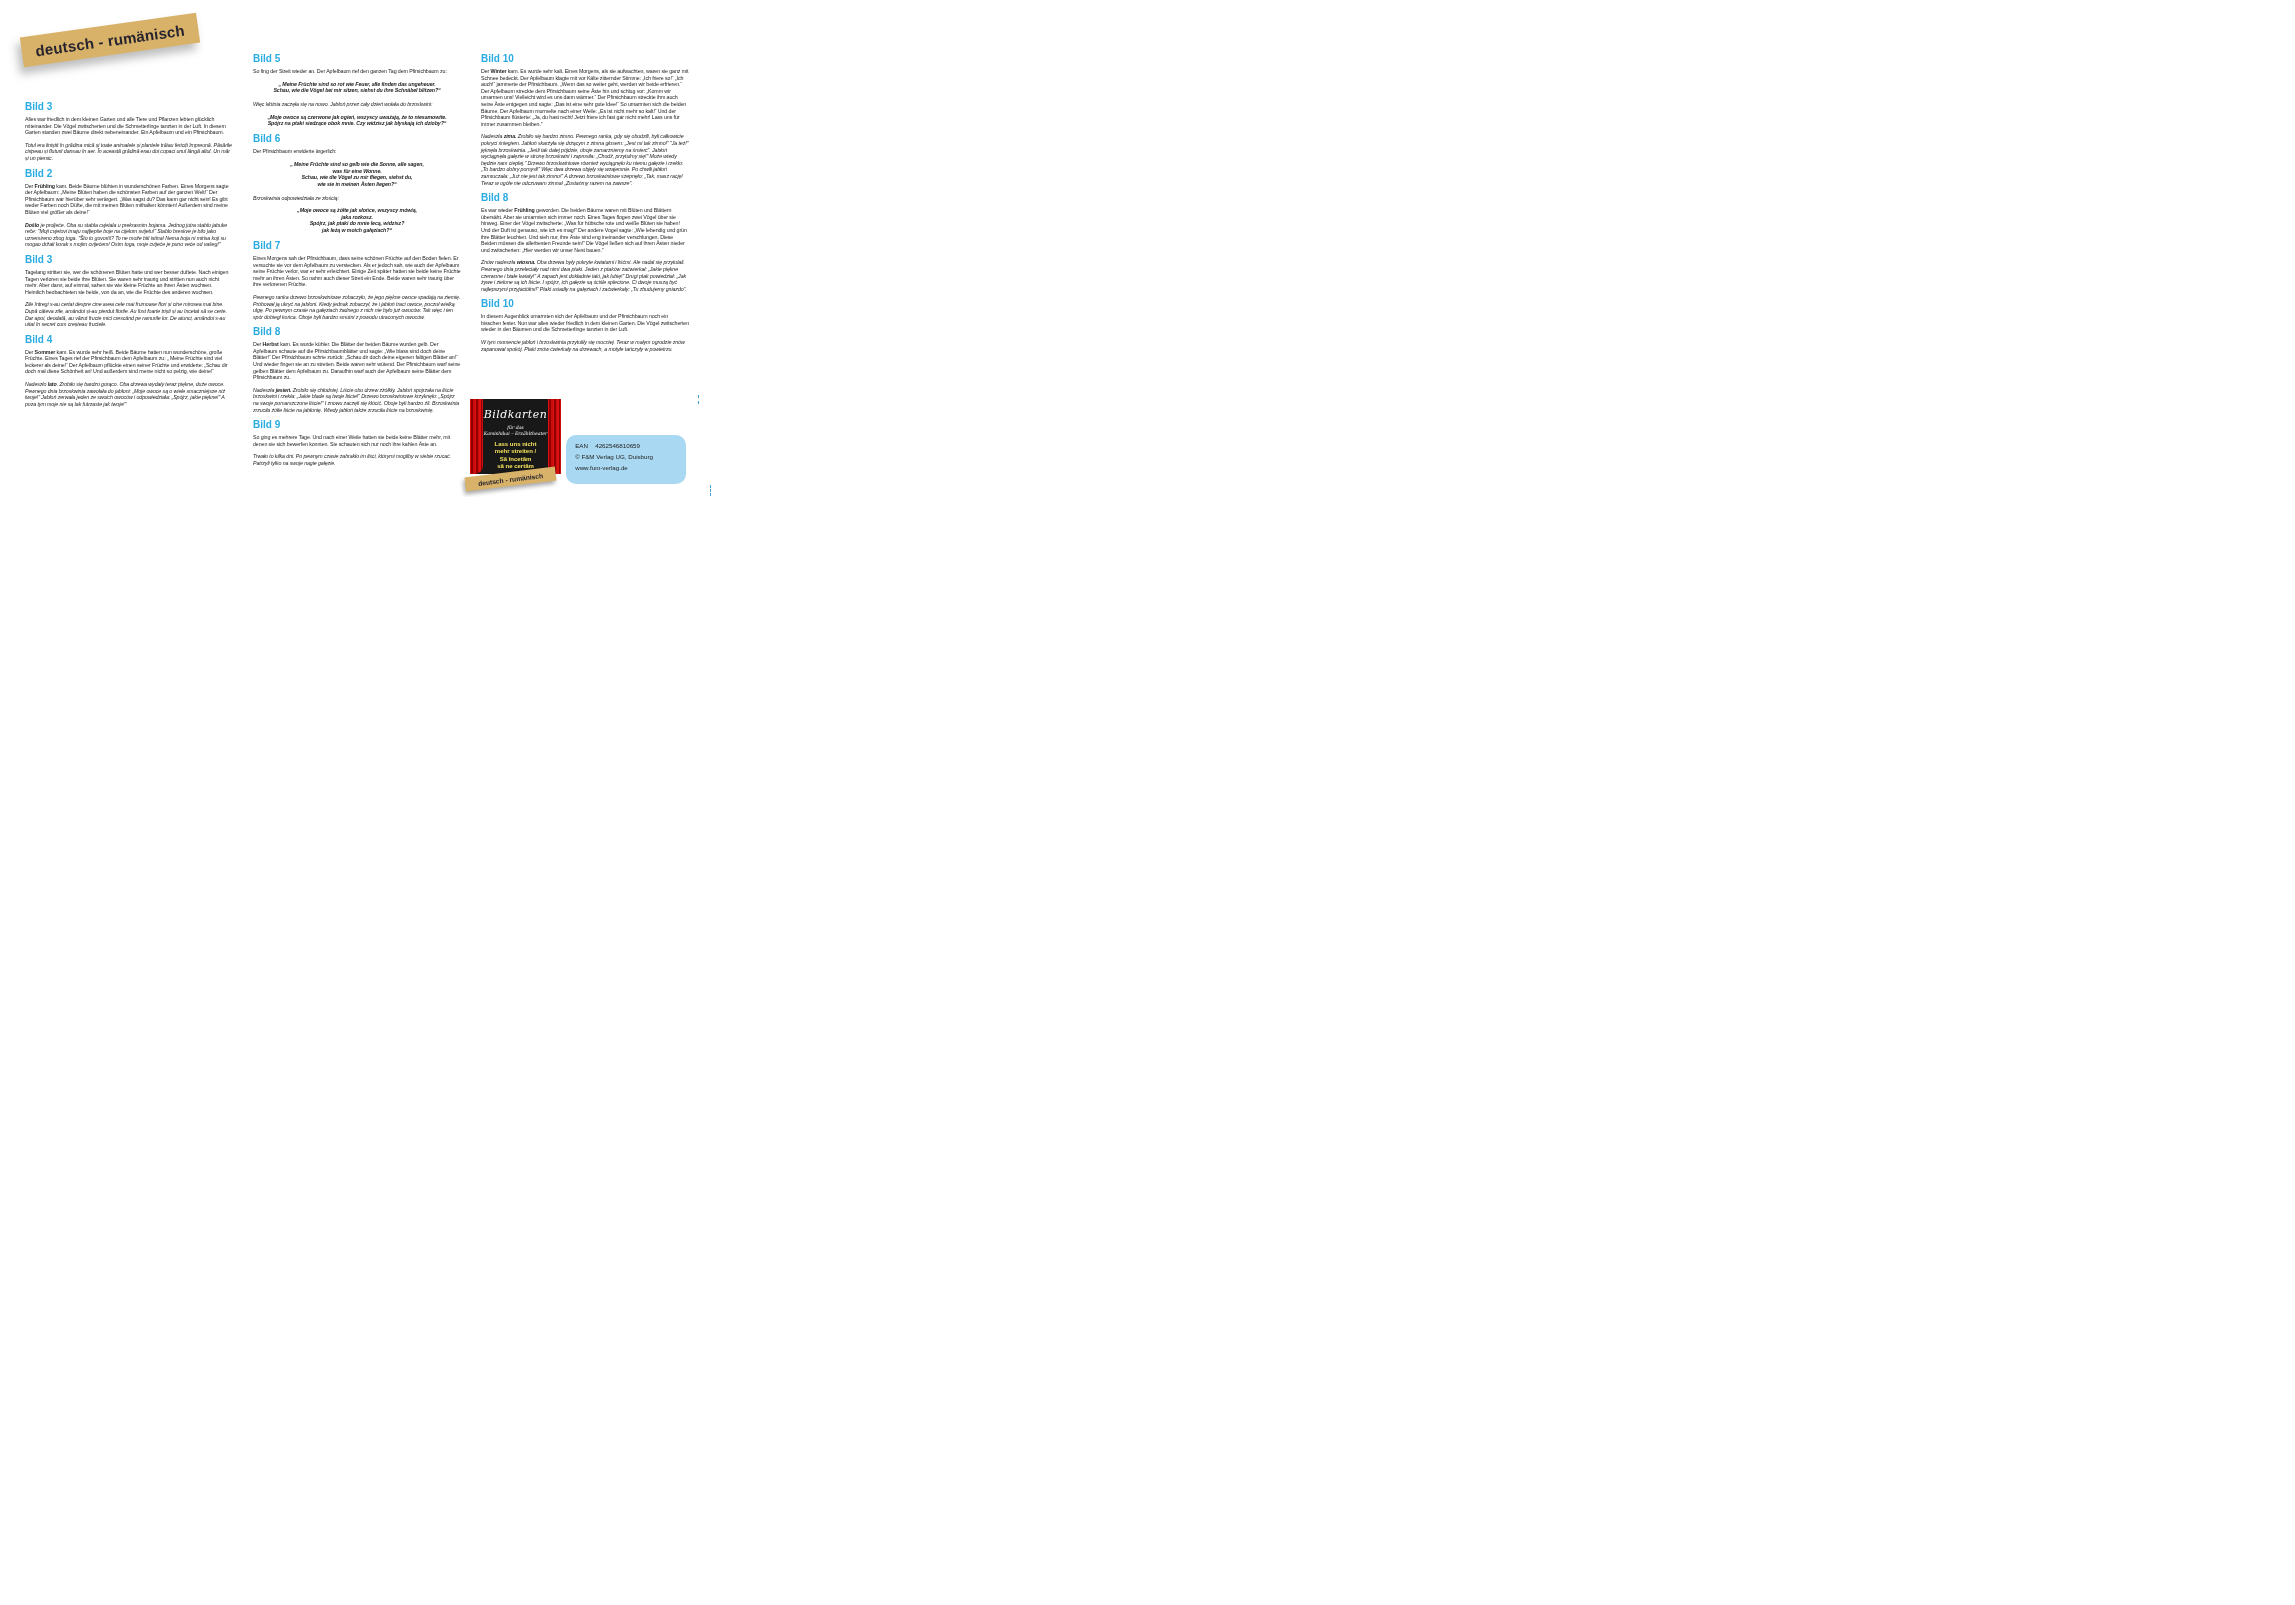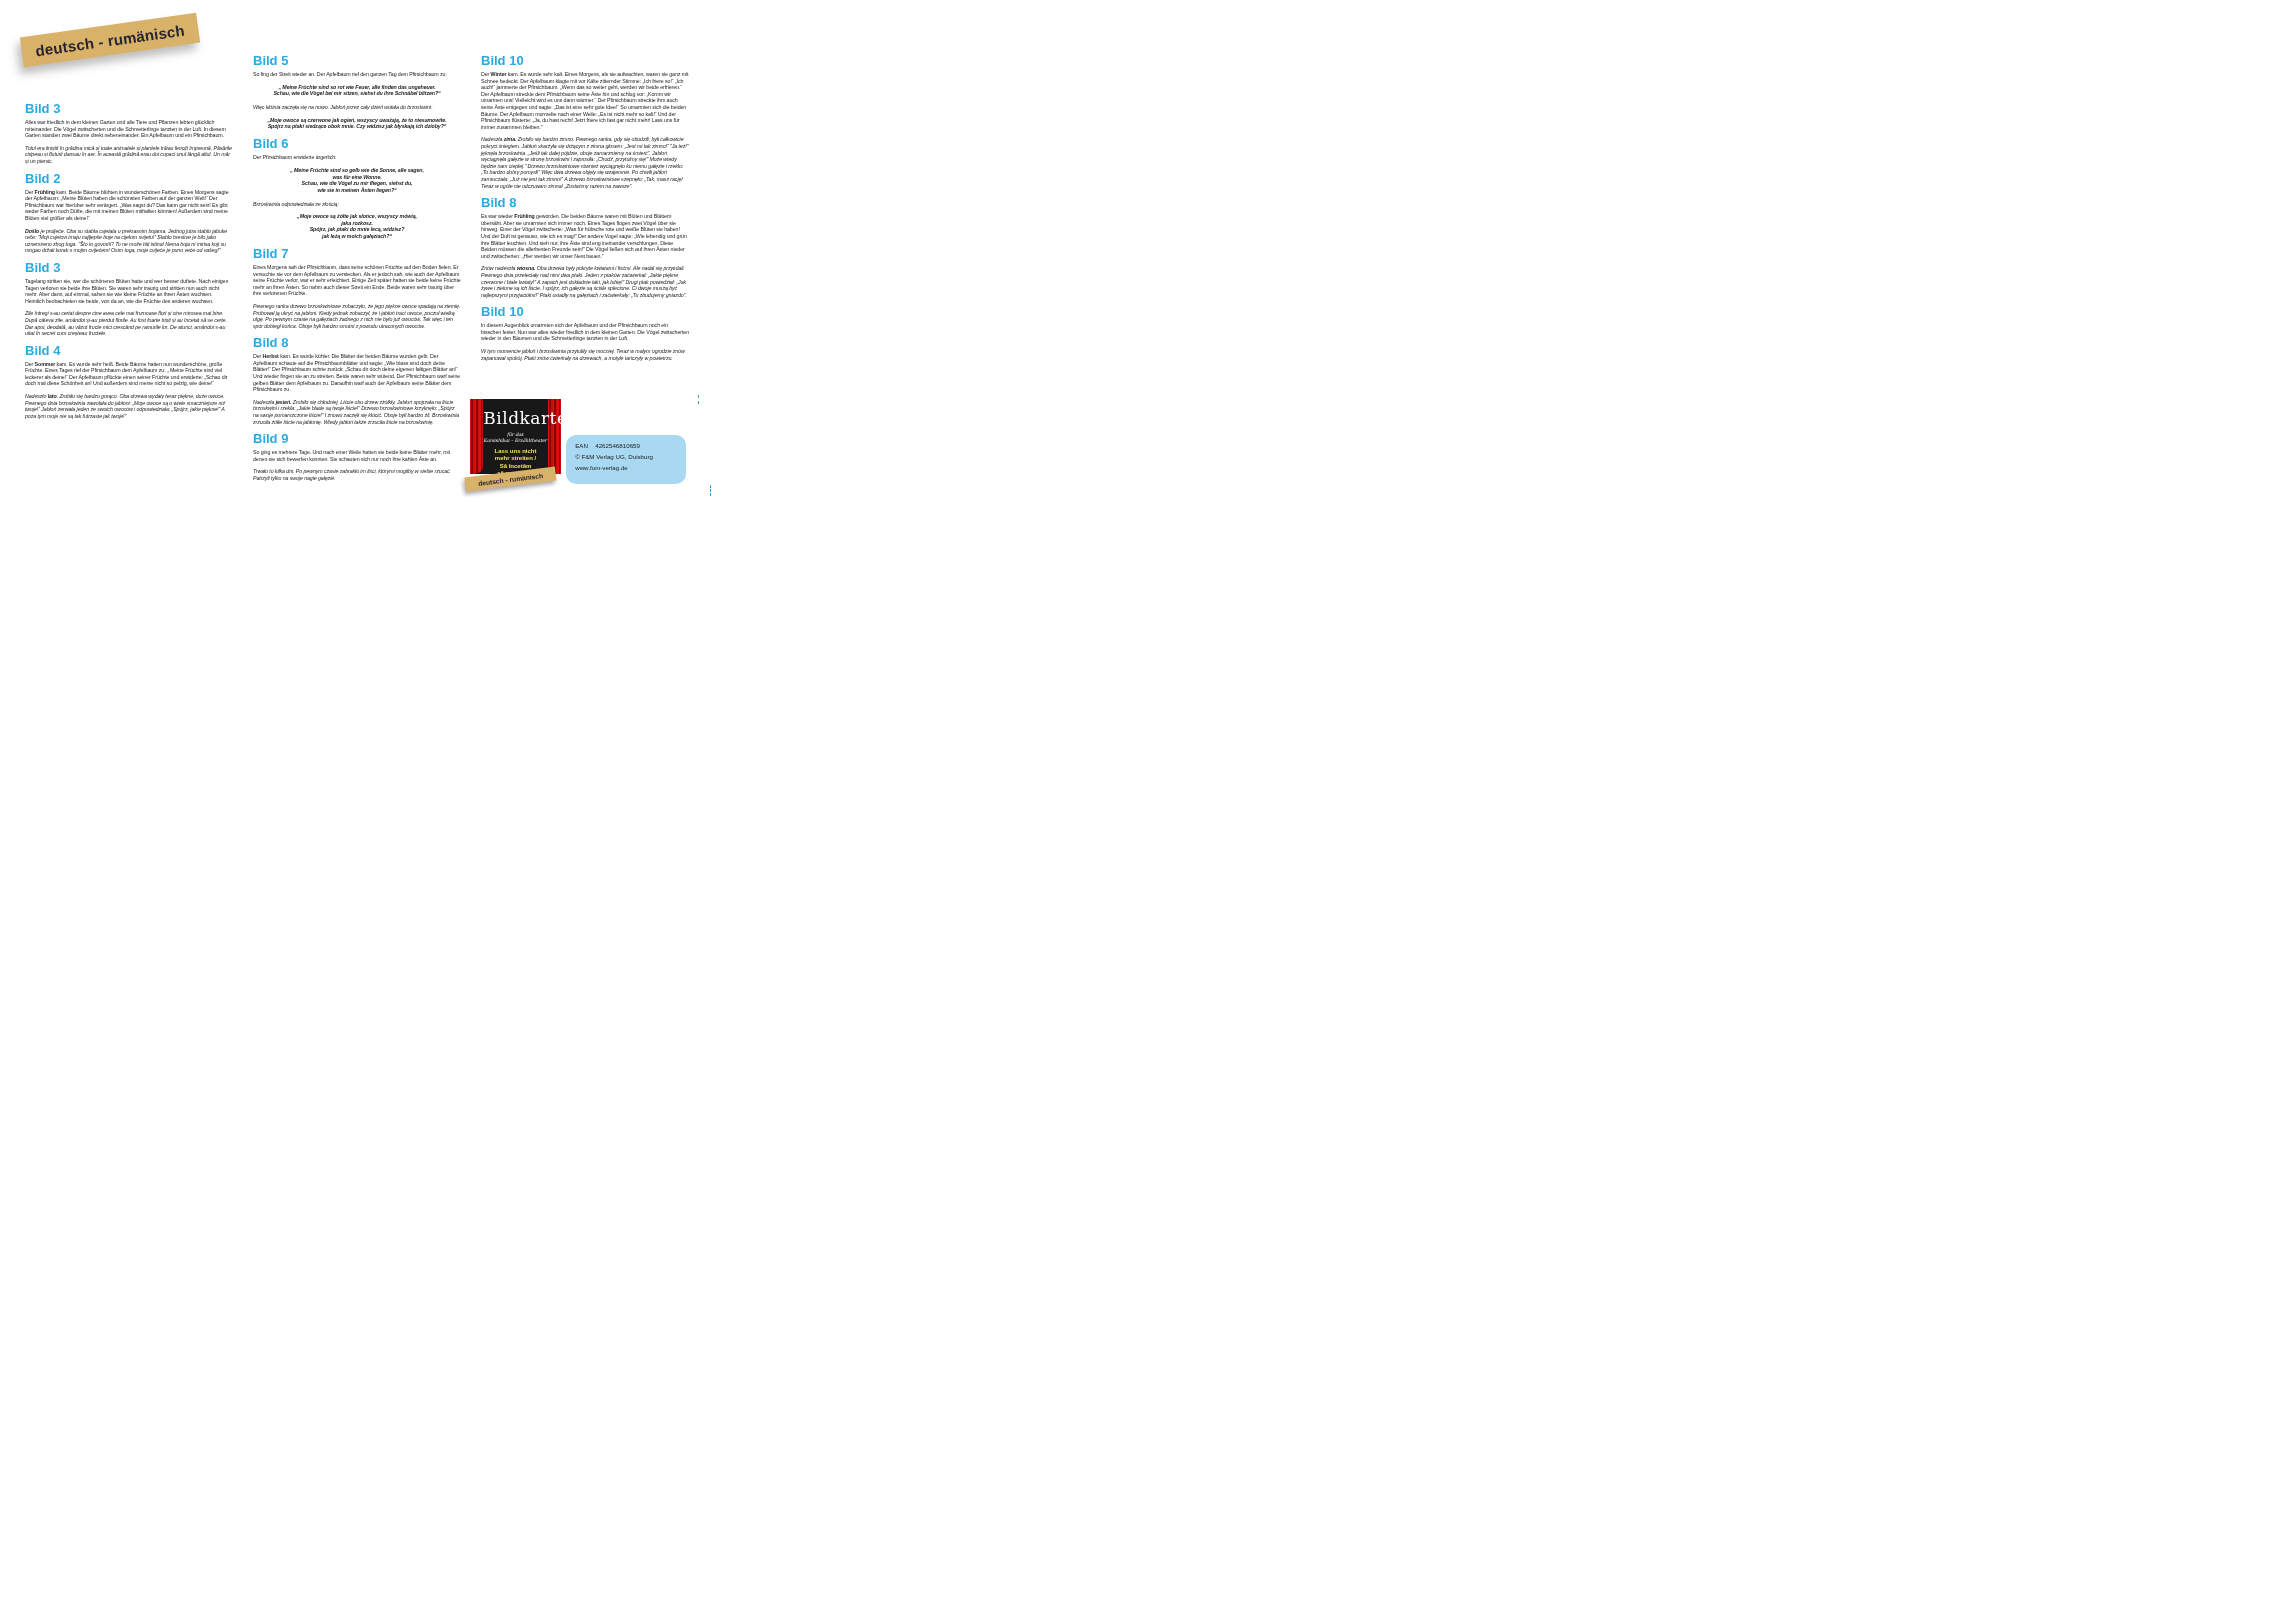--- a/index.html
+++ b/index.html
@@ -14,21 +14,21 @@
     background:#d9b269; transform:rotate(-8deg);
     display:flex; align-items:center; justify-content:center;
     font-size:15px; font-weight:bold; color:#26242e; letter-spacing:0.2px;
     box-shadow:-4.6px 6.4px 8.3px rgba(110,110,110,0.45);
   }
   
   .cols { display:flex; padding:54px 25px 0 25px; gap:20px; }
   .col { width:208px; flex:0 0 208px; }
   .col1 { padding-top:48px; }
   h2.bild {
-    color:#29abe2; font-size:13px; font-weight:bold; margin:0 0 4.1px 0; line-height:1;
+    color:#29abe2; font-size:10px; font-weight:bold; margin:0 0 4.1px 0; line-height:1;
   }
   .section { margin-bottom:6.9px; }
   .para {
     font-size:5.3px; line-height:6.6px; letter-spacing:-0.1px;
     margin:0 0 6px 0; white-space:pre-line;
   }
   .tr { font-style:italic; }
   .quote { font-style:italic; font-weight:bold; text-align:center; letter-spacing:-0.1px; margin-bottom:7.3px; }
   
   .kami {
@@ -39,22 +39,22 @@
     position:absolute; top:0; bottom:0; width:13.3px;
     background:repeating-linear-gradient(90deg,#e01010 0 1.4px,#8f0000 1.4px 3.2px,#c90d0d 3.2px 4.6px);
   }
   .curt.l { left:0; border-bottom-right-radius:8.3px; }
   .curt.r { right:0; border-bottom-left-radius:8.3px; }
   .kami-inner {
     position:absolute; left:13.3px; right:13.3px; top:0; bottom:0;
     text-align:center; color:#ffffff;
   }
   .kami-title {
-    margin-top:9.2px; font-size:17px; font-family:"DejaVu Serif",serif;
-    font-weight:500; letter-spacing:0.5px;
+    margin-top:9.2px; font-size:11px; font-family:"DejaVu Serif",serif;
+    font-style:italic; font-weight:500; letter-spacing:0.5px;
   }
   .kami-sub {
     font-size:4.6px; margin-top:4.1px; line-height:6px;
     font-family:"DejaVu Serif",serif; font-style:italic; white-space:pre-line;
   }
   .kami-tag {
     margin-top:3.7px; font-size:6px; font-weight:bold; color:#f2e15c;
     line-height:7.3px; white-space:pre-line;
   }
   .kami-ribbon {

